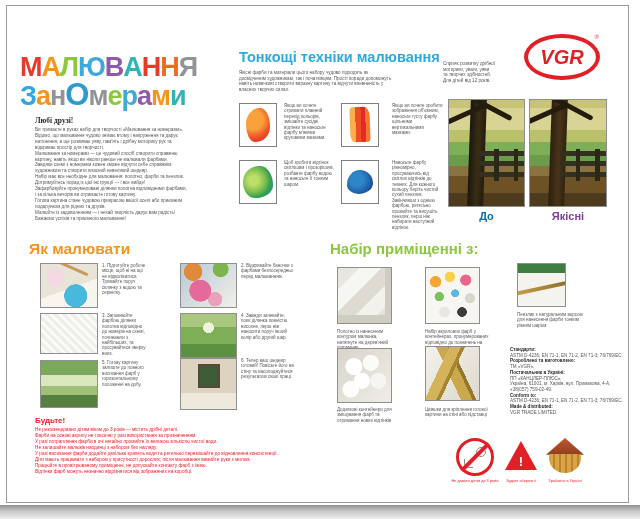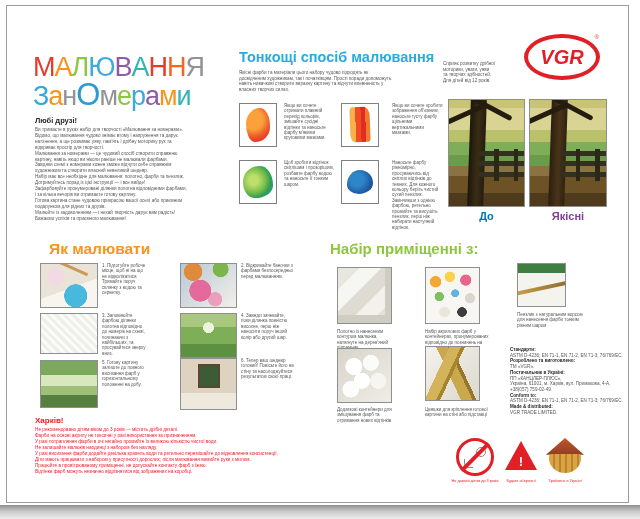--- a/index.html
+++ b/index.html
@@ -7,31 +7,31 @@
   body { font-family:"Liberation Sans", sans-serif; background:#ffffff; position:relative; overflow:hidden; }
 
   .abs { position:absolute; }
 
   
   .page { left:6px; top:5px; width:623px; height:498px; background:#fff; border:1px solid #9b9b9b; }
   .bottom-shadow { left:0; top:505px; width:640px; height:14px;
       background:linear-gradient(180deg,#8f8f8f 0%,#c9c9c9 45%,#eeeeee 100%); }
 
   
-  .title-line { left:33px; font-weight:normal; font-size:27px; line-height:28px; letter-spacing:-1px; white-space:nowrap; }
+  .title-line { left:20px; font-weight:bold; font-size:27px; line-height:28px; letter-spacing:-1px; white-space:nowrap; }
   .title-line span { display:inline-block; }
   .title-line span.big { font-size:31px; }
 
-  .intro-heading { left:35px; top:116px; font-size:7.5px; font-weight:bold; color:#231f20; }
+  .intro-heading { left:35px; top:116px; font-size:7.5px; font-weight:bold; color:#231f20;font-family:Liberation Serif, serif; }
   .tiny { font-size:4.6px; line-height:5.9px; color:#58595b; white-space:pre-line; }
   .intro-text { left:35px; top:127px; width:200px; }
 
   
   .h-blue   { left:239px; top:49px;  font-size:14.5px; font-weight:bold; color:#29abe2; }
-  .h-orange { left:49px;  top:240px; font-size:15.5px; font-weight:bold; color:#f7941d; }
+  .h-orange { left:29px;  top:240px; font-size:15.5px; font-weight:bold; color:#f7941d; }
   .h-green  { left:330px; top:240px; font-size:15px;   font-weight:bold; color:#8dc63f; }
   .h-red    { left:35px;  top:416px; font-size:8px;    font-weight:bold; color:#ed1c24; }
 
   .tech-intro { left:239px; top:70px; width:210px; font-size:4.6px; line-height:5.5px; }
 
   .swatch { width:38px; height:44px; border:1px solid #808080; background:#fff;
             display:flex; align-items:center; justify-content:center; overflow:hidden; }
   .blob { display:block; }
   .blob1 { width:68%; height:80%; background:radial-gradient(circle at 30% 35%, #f9a13b 0 35%, #ef5a28 60%, #e3342b 82%);
            border-radius:58% 42% 62% 38% / 48% 55% 45% 52%; }
@@ -157,21 +157,21 @@
 художником та створити власний невеликий шедевр.
 Набір має все необхідне для малювання: полотно, фарби та пензлик.
 Дотримуйтесь порад із цієї інструкції — і все вийде!
 Зафарбовуйте пронумеровані ділянки полотна відповідними фарбами,
 і за кілька вечорів ви отримаєте готову картину.
 Готова картина стане чудовою прикрасою вашої оселі або приємним
 подарунком для рідних та друзів.
 Малюйте із задоволенням — і нехай творчість дарує вам радість!
 Бажаємо успіхів та приємного малювання!</div>
 
-<div class="abs h-blue">Тонкощі спосіб малювання</div>
+<div class="abs h-blue">Тонкощі техніки малювання</div>
 <div class="abs tiny tech-intro">Якісні фарби та матеріали цього набору чудово підходять як
 досвідченим художникам, так і початківцям. Прості поради допоможуть
 навіть новачкові створити виразну картину та відчути впевненість у
 власних творчих силах.</div>
 
 <div class="abs swatch" style="left:239px; top:103px;">
     <span class="blob blob1"></span>
   </div>
 <div class="abs cap" style="left:284px; top:103px; width:50px;">Якщо ви хочете отримати плавний перехід кольорів, змішайте сусідні відтінки та наносьте фарбу м'якими круговими мазками.</div>
 
@@ -273,21 +273,21 @@
     <div class="b">Постачальник в Україні:</div>
     <div>ПП «КАНЦЛЕР-ПЛЮС»,</div>
     <div>Україна, 61001, м. Харків, вул. Примакова, 4-А,</div>
     <div>+38(057) 759-02-49.</div>
     <div class="b">Conform to:</div>
     <div>ASTM D-4236; EN 71-1, EN 71-2, EN 71-3; 76/769/EC.</div>
     <div class="b">Made &amp; distributed:</div>
     <div>VGR TRADE LIMITED.</div>
   </div>
 
-<div class="abs h-red">Харків!</div>
+<div class="abs h-red">Будьте!</div>
 <div class="abs warn-text">Не рекомендовано дітям віком до 3 років — містить дрібні деталі.
 Фарби на основі акрилу не токсичні у разі використання за призначенням.
 У разі потрапляння фарби в очі негайно промийте їх великою кількістю чистої води.
 Не залишайте малюків наодинці з набором без нагляду.
 У разі висихання фарби додайте декілька крапель води та ретельно перемішайте до відновлення консистенції.
 Діти мають працювати з набором у присутності дорослих; після малювання вимийте руки з милом.
 Працюйте в провітрюваному приміщенні, не допускайте контакту фарб з їжею.
 Відтінки фарб можуть незначно відрізнятися від зображених на коробці.</div>
 
 <div class="abs badge-circle">

